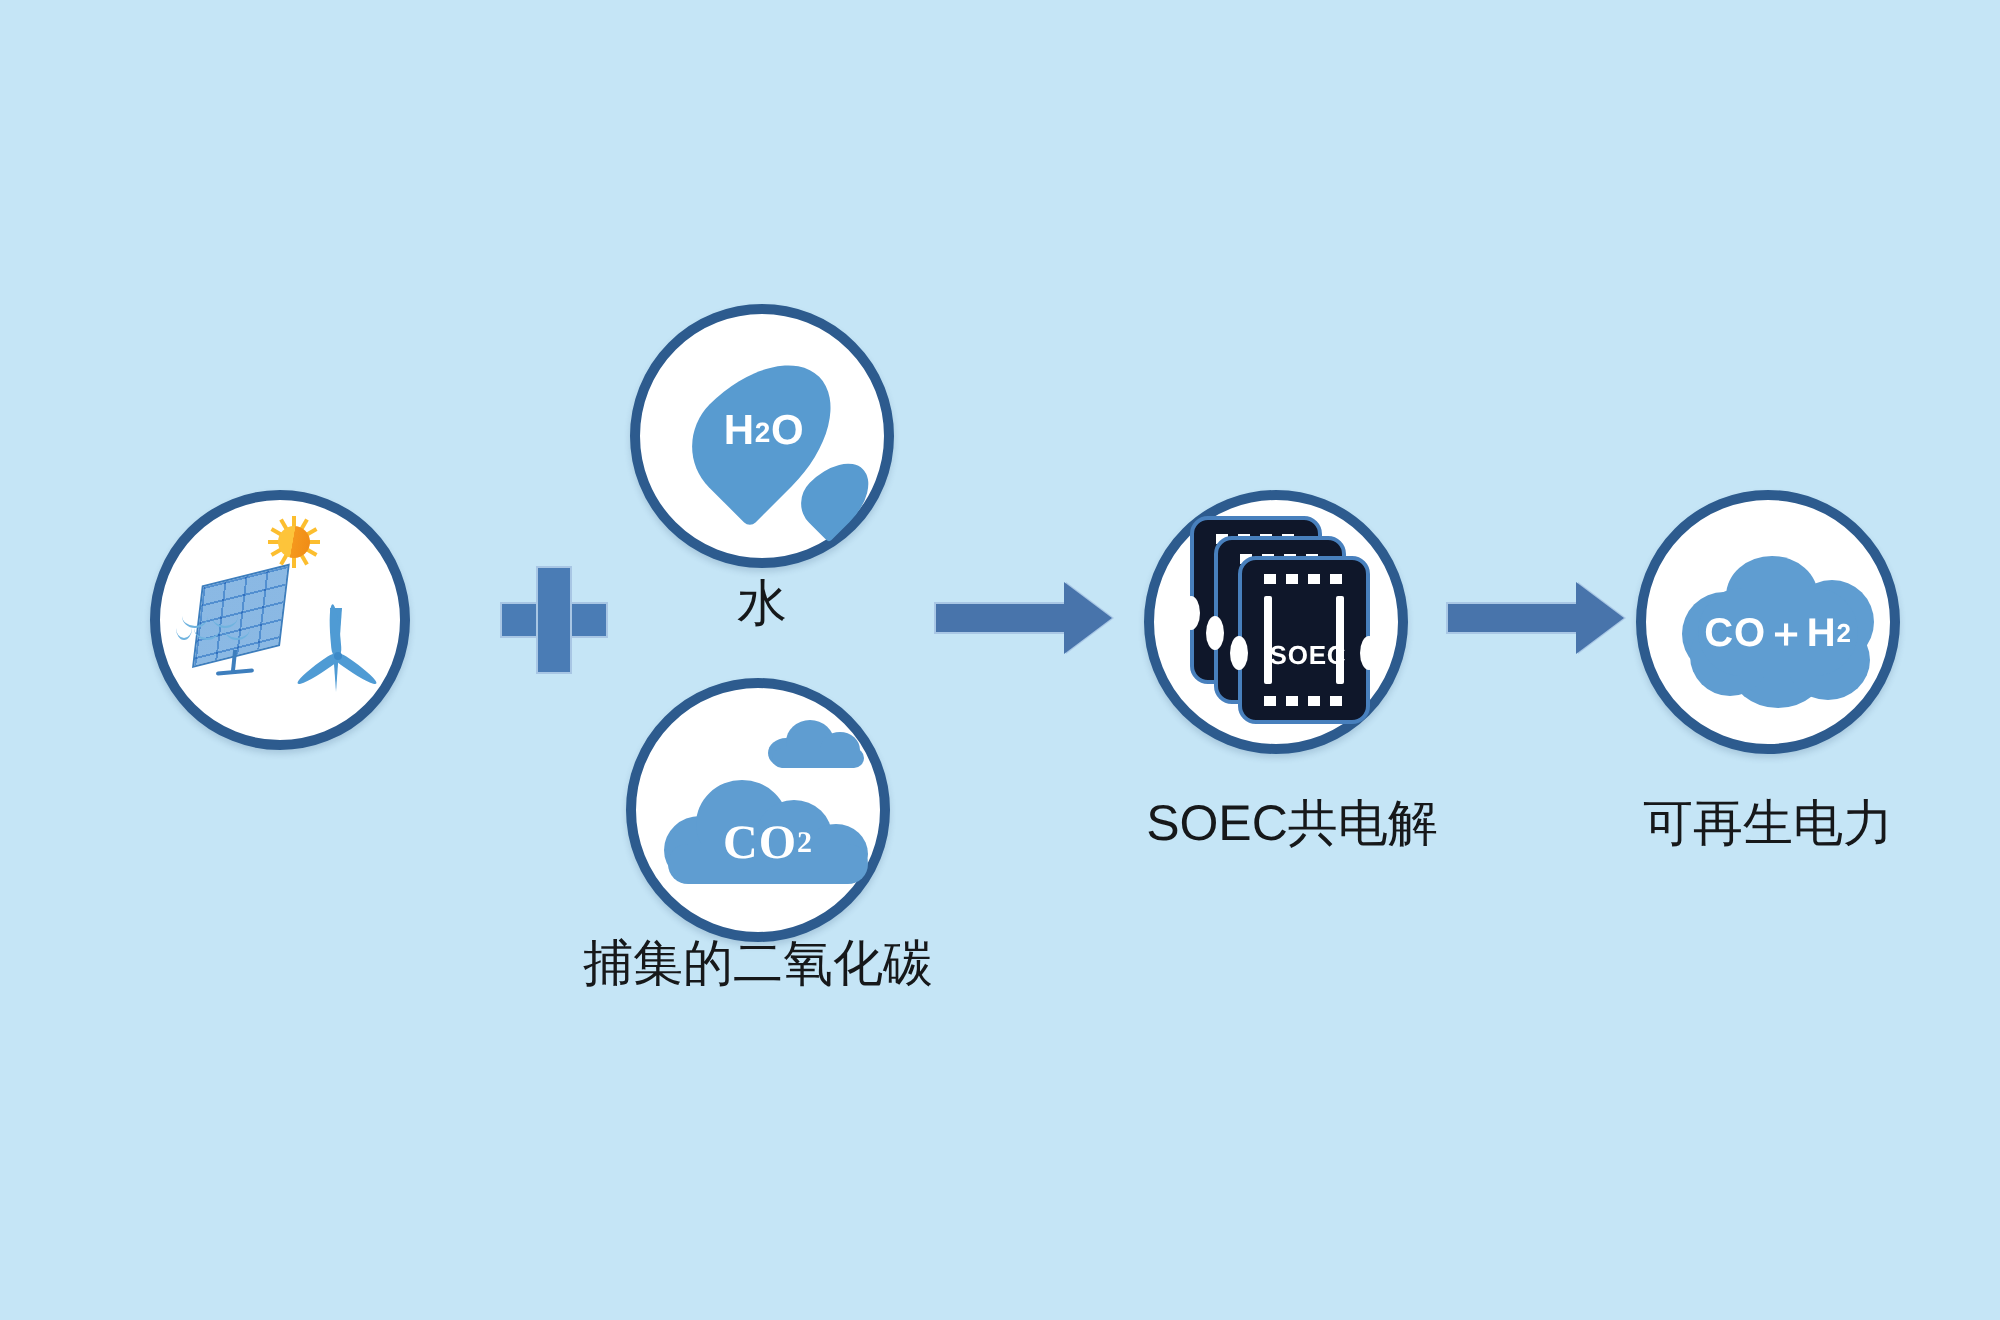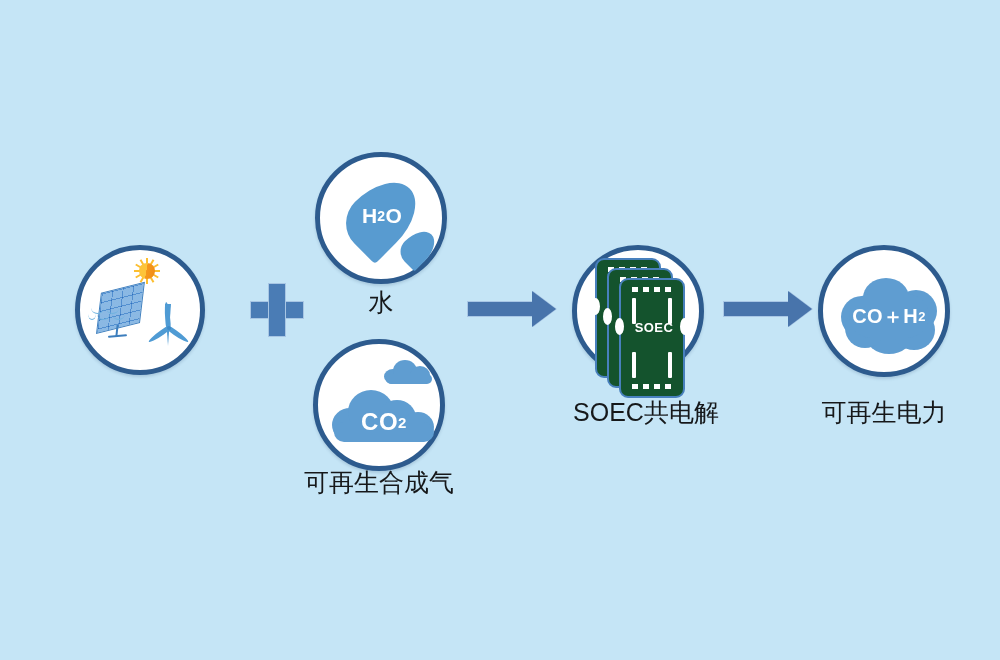--- a/index.html
+++ b/index.html
@@ -137,21 +137,21 @@
   .drop-label sub { font-size:14px; vertical-align:-2px; }
   .drop-small {
     position:absolute; left:84px; top:72px; width:28px; height:38px;
     background:#589bd0;
     border-radius: 50% 50% 50% 50% / 62% 62% 38% 38%;
     transform: rotate(45deg);
     border-bottom-right-radius: 2px;
   }
 
   
-  #c-co2 { left: 313px; top: 339px; width: 132px; height: 132px; }
+  #c-co2 { left: 313px; top: 339px; width: 132px; height: 132px; font-family: Liberation Serif, serif; }
   .cloud-main { position:absolute; left:14px; top:38px; width:104px; height:60px; }
   .cloud-main .lump, .cloud-small .lump {
     position:absolute; background:#5f9dd1; border-radius:50%;
   }
   .cloud-main .l1 { left:0px;  top:26px; width:36px; height:34px; }
   .cloud-main .l2 { left:16px; top:8px;  width:46px; height:44px; }
   .cloud-main .l3 { left:46px; top:18px; width:38px; height:36px; }
   .cloud-main .l4 { left:70px; top:30px; width:32px; height:30px; }
   .cloud-main .base {
     position:absolute; left:2px; top:40px; width:100px; height:20px;
@@ -191,22 +191,22 @@
   #arrow1 .arrow-tail { width: 66px; }
   #arrow1 .arrow-head { left: 65px; }
   #arrow2 { left: 723px; top: 288px; width: 90px; }
   #arrow2 .arrow-tail { width: 66px; }
   #arrow2 .arrow-head { left: 65px; }
 
   
   #c-soec { left: 572px; top: 245px; width: 132px; height: 132px; }
   .stack { position:absolute; left:18px; top:8px; width:100px; height:118px; }
   .cell {
-    position:absolute; width:66px; height:120px;
-    background:#14532d; border:2.2px solid #4880bd;
+    position:absolute; width:66px; height:84px;
+    background:#0f172a; border:2.2px solid #4880bd;
     border-radius:9px;
   }
   .cell .notch {
     position:absolute; width:9px; height:17px;
     background:#ffffff; border-radius:50%;
   }
   .cell .notch-l { left:-6px; top:38px; }
   .cell .notch-r { right:-6px; top:38px; }
   .cell .dots {
     position:absolute; left:11px; width:44px; height:5px;
@@ -329,21 +329,21 @@
         <div class="lump l2"></div>
       <div class="lump l3"></div>
         <div class="lump l4"></div>
       <div class="base"></div>
       <div class="co2-label">
         <span>CO</span>
           <sub>2</sub>
       </div>
     </div>
   </div>
-  <div class="caption" id="cap-co2">可再生合成气</div>
+  <div class="caption" id="cap-co2">捕集的二氧化碳</div>
 
   <div class="arrow" id="arrow1">
     <div class="arrow-tail"></div>
     <div class="arrow-head"></div>
   </div>
 
   <div class="circle" id="c-soec">
     <div class="stack">
       <div class="cell" id="cell1">
         <div class="notch notch-l"></div>

